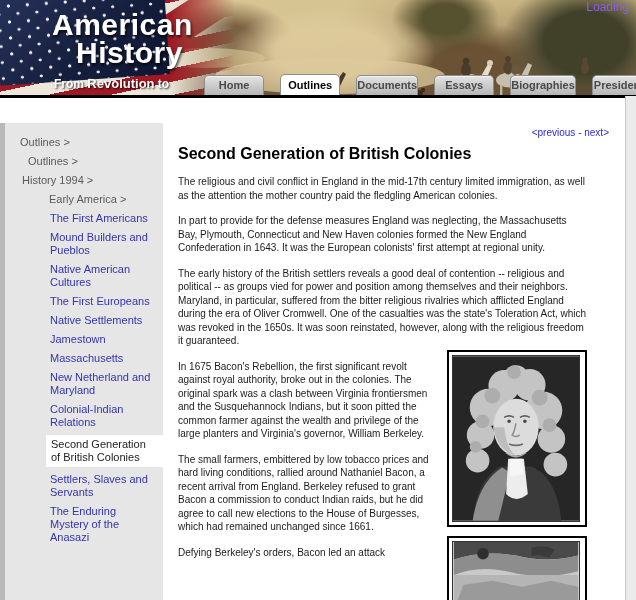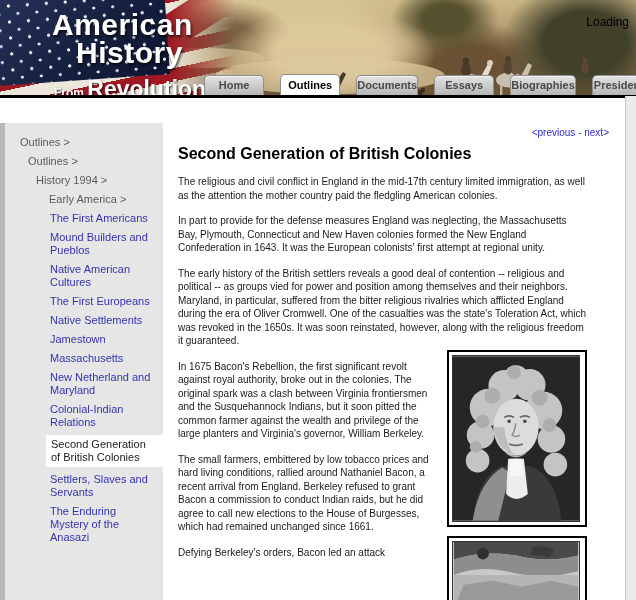--- a/index.html
+++ b/index.html
@@ -13,21 +13,21 @@
   .painting { position:absolute; inset:0;
     background:
       radial-gradient(ellipse 140px 60px at 52% 55%, rgba(222,203,156,.95) 0 40%, rgba(222,203,156,0) 75%),
       radial-gradient(ellipse 120px 90px at 92% 45%, #41412a 0 35%, rgba(65,65,42,0) 70%),
       radial-gradient(ellipse 90px 60px at 70% 20%, #56512f 0 25%, rgba(86,81,47,0) 60%),
       radial-gradient(ellipse 110px 70px at 36% 45%, #7c6243 0 25%, rgba(124,98,67,0) 60%),
       radial-gradient(ellipse 120px 70px at 74% 70%, #6b5234 0 30%, rgba(107,82,52,0) 65%),
       radial-gradient(ellipse 200px 70px at 45% 8%, #d6c493 0 30%, rgba(214,196,147,0) 70%),
       linear-gradient(180deg, #c9b584 0%, #b29a70 40%, #8d7250 72%, #6b5234 100%); }
   .painting-figures { position:absolute; inset:0; }
-  .loading-label { position:absolute; top:15px; right:7px; font-size:12px; color:#000000; }
+  .loading-label { position:absolute; top:0; right:7px; font-size:12px; color:#8b5cf6; }
 
   
   .flag { position:absolute; left:0; top:0; width:242px; height:122px; overflow:hidden;
     -webkit-mask-image:linear-gradient(to right,#000 70%,transparent 97%);
     mask-image:linear-gradient(to right,#000 70%,transparent 97%); }
   .flag-stripes { position:absolute; inset:-12px;
     background:repeating-linear-gradient(168deg, #ece7da 0 13px, #a01823 13px 26px); }
   .flag-band { position:absolute; left:140px; top:-14px; width:150px; height:34px;
     background:#a01823; transform:rotate(-33deg); }
   .flag-canton { position:absolute; left:-6px; top:-6px; width:170px; height:92px;
@@ -46,21 +46,21 @@
     clip-path:polygon(0 60%, 15% 8%, 100% 28%, 100% 100%, 0 100%); opacity:.92; }
 
   
   .titles { position:absolute; left:0; top:0; width:240px; height:122px; color:#fff; }
   .t1 { position:absolute; left:52px; top:8px;  font-size:30px; font-weight:bold;
         text-shadow:1px 2px 3px rgba(0,0,0,.75); letter-spacing:.5px; }
   .t2 { position:absolute; left:76px; top:36px; font-size:30px; font-weight:bold;
         text-shadow:1px 2px 3px rgba(0,0,0,.75); letter-spacing:.5px; }
   .t3 { position:absolute; left:54px; top:76px; font-size:12px; font-weight:bold;
         text-shadow:1px 1px 2px rgba(0,0,0,.8); }
-  .t3 .big { font-size:23px; }
+  .t3 .big { font-size:13px; }
   .t4 { position:absolute; left:46px; top:93px; font-size:19px; font-weight:bold;
         text-shadow:1px 1px 2px rgba(0,0,0,.8); }
   .t5 { position:absolute; left:40px; top:108px; font-size:12px; font-weight:bold;
         text-shadow:1px 1px 2px rgba(0,0,0,.8); }
 
   
   .tabs { position:absolute; left:170px; bottom:0; width:448px; height:21px;
     display:flex; gap:16px;margin-left:34px; }
   .tab { flex:1; height:20px; margin-top:1px; line-height:19px; text-align:center;
     font-size:11px; font-weight:bold; color:#4a4a4a;
@@ -68,21 +68,21 @@
     border:1px solid #8d8d8d; border-bottom:none; border-radius:5px 5px 0 0;
     box-shadow:inset 0 1px 0 #f3f3f3; cursor:pointer; }
   .tab.active { background:#fff; color:#000; height:21px; margin-top:0; line-height:21px;
     box-shadow:none; position:relative; z-index:3; }
 
   
   .left-strip { position:absolute; left:0; top:123px; width:5px; height:477px; background:#b9b9b9; }
   #sidebar { position:absolute; left:5px; top:123px; width:158px; height:541px;
     background:#e6e6e6; padding-top:13px; font-size:11px; }
   .lvl { color:#5a5a5a; margin-bottom:7px; line-height:12px; cursor:pointer; }
-  .lvl0{ padding-left:15px; } .lvl1{ padding-left:23px; } .lvl2{ padding-left:31px; } .lvl3{ padding-left:44px; }
+  .lvl0{ padding-left:15px; } .lvl1{ padding-left:23px; } .lvl2{ padding-left:17px; } .lvl3{ padding-left:44px; }
   .s-link { display:block; margin:0 6px 6px 45px; line-height:13px; color:#3434ad;
     text-decoration:none; cursor:pointer; }
   .s-active { margin:0 0 6px 41px; background:#fff; color:#222; padding:3px 5px 3px 5px;
     line-height:13px; cursor:pointer; }
 
   
   .right-strip { position:absolute; right:0; top:96px; width:11px; height:504px;
     background:#ebebeb; border-left:1px solid #c6c6c6; }
 
   

